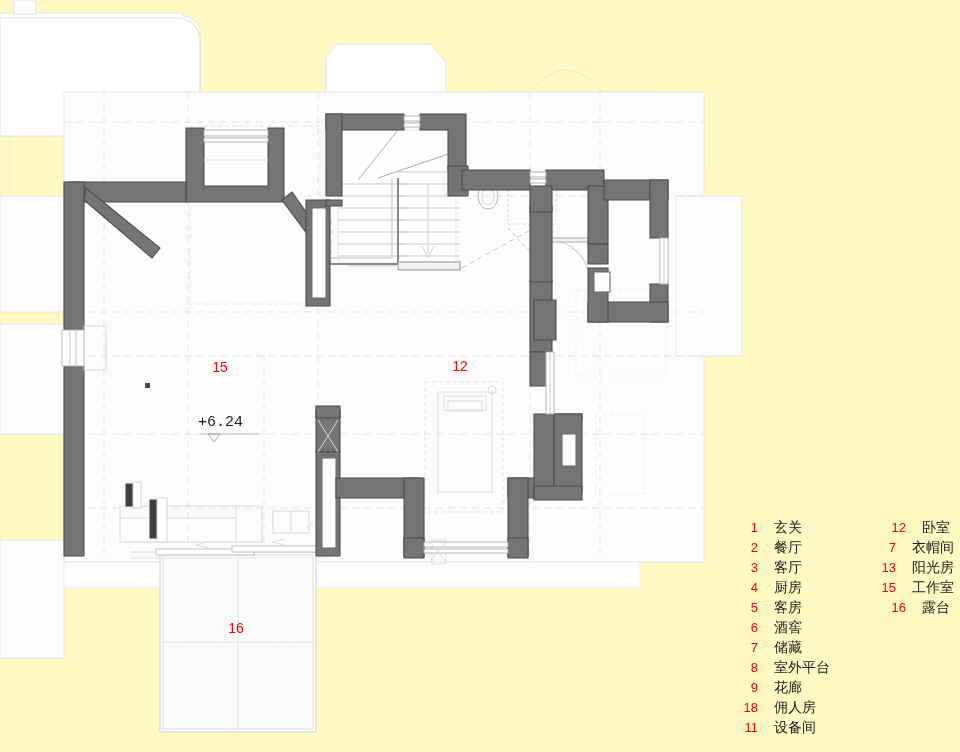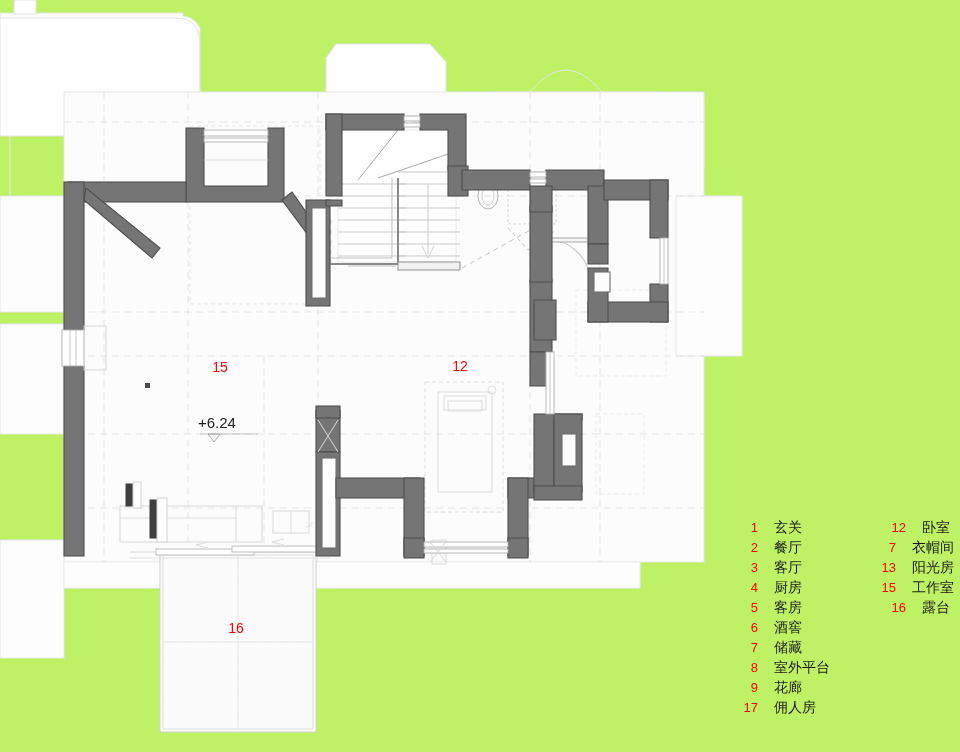--- a/index.html
+++ b/index.html
@@ -12,21 +12,21 @@
     width: 960px;
     height: 752px;
     overflow: hidden;
     font-family: "Liberation Sans", "DejaVu Sans", sans-serif;
     position: relative;
   }
   #page {
     position: relative;
     width: 960px;
     height: 752px;
-    background: #bef264;
+    background: #fef9c3;
   }
   #plan-svg {
     position: absolute;
     left: 0;
     top: 0;
     width: 960px;
     height: 752px;
     display: block;
   }
 
@@ -90,21 +90,21 @@
     top: 414px;
     width: 70px;
     height: 30px;
   }
   #elev-text {
     position: absolute;
     left: 0px;
     top: 0px;
     color: #1d1d1d;
     font-size: 15px;
-    font-family: Liberation Sans, sans-serif;
+    font-family: Liberation Mono, monospace;
     white-space: nowrap;
   }
   #elev-symbol {
     position: absolute;
     left: 2px;
     top: 19px;
     width: 58px;
     height: 11px;
   }
 </style>
@@ -427,22 +427,26 @@
       </div>
       <div class="legend-row">
         <span class="legend-num">8</span>
         <span class="legend-label">室外平台</span>
       </div>
       <div class="legend-row">
         <span class="legend-num">9</span>
         <span class="legend-label">花廊</span>
       </div>
       <div class="legend-row">
-        <span class="legend-num">17</span>
+        <span class="legend-num">18</span>
         <span class="legend-label">佣人房</span>
+      </div>
+      <div class="legend-row">
+        <span class="legend-num">11</span>
+        <span class="legend-label">设备间</span>
       </div>
     </div>
 
     <div class="legend-col col-b">
       <div class="legend-row">
         <span class="legend-num">12</span>
         <span class="legend-label">卧室</span>
       </div>
       <div class="legend-row">
         <span class="legend-num">7</span>

